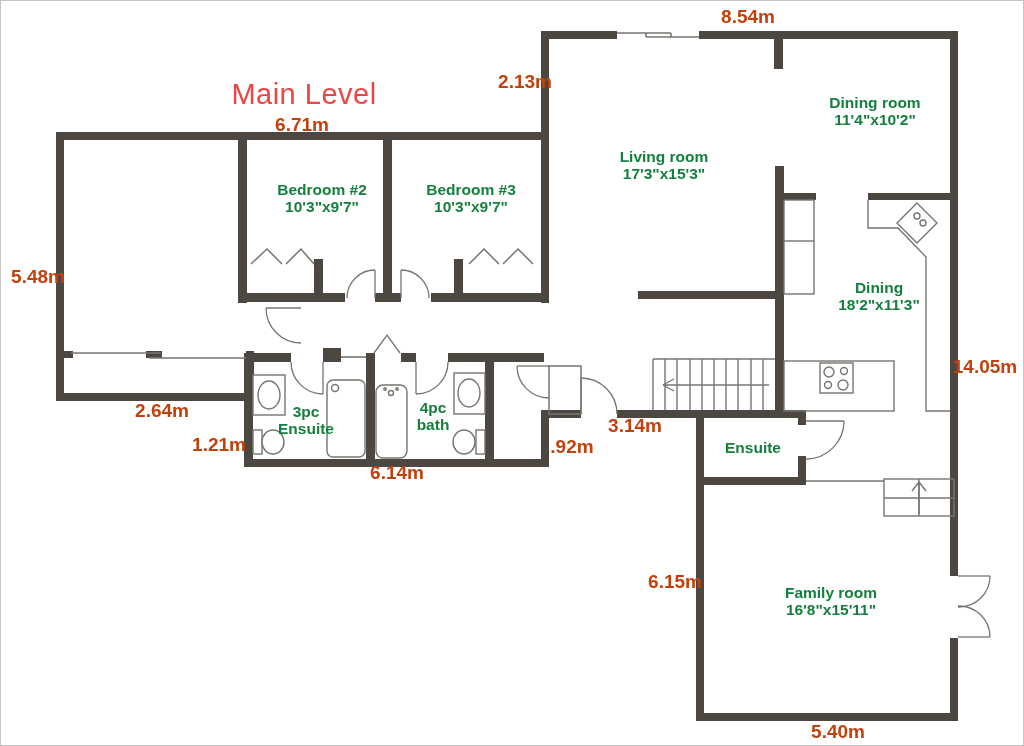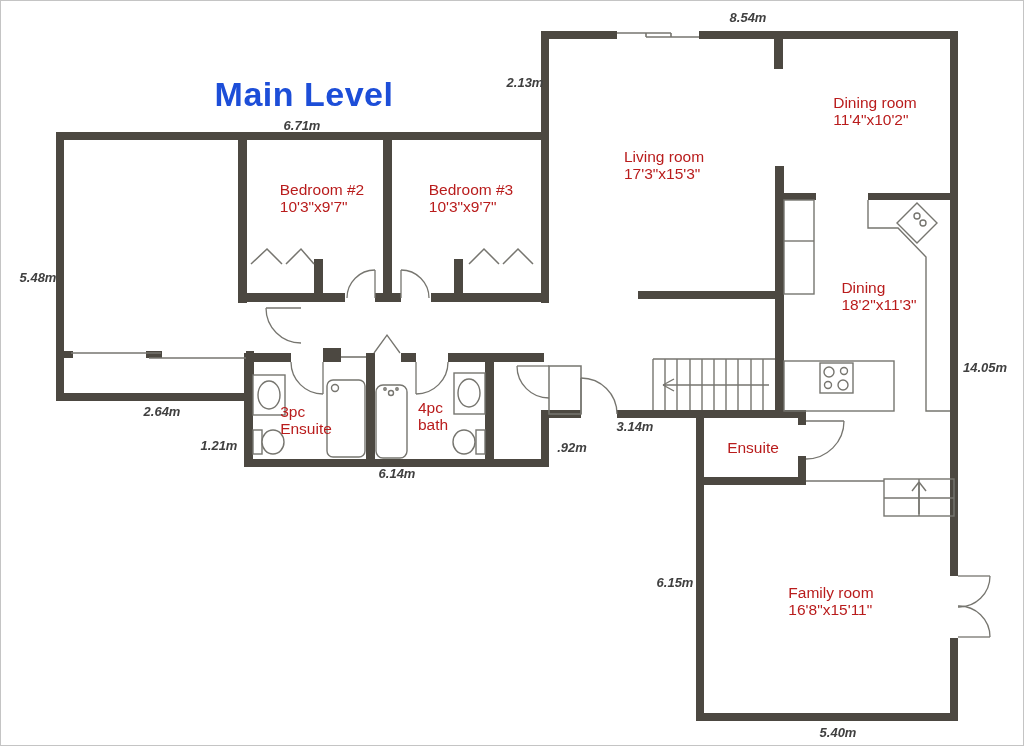--- a/index.html
+++ b/index.html
@@ -1,25 +1,25 @@
 <!DOCTYPE html>
 <html><head>
 <meta charset="utf-8">
 <style>
   html,body{margin:0;padding:0;background:#fff;}
   #plan{position:relative;width:1024px;height:746px;background:#ffffff;
         border:1px solid #c4c4c4;box-sizing:border-box;overflow:hidden;
         font-family:"Liberation Sans","DejaVu Sans",sans-serif;}
   #plan svg{position:absolute;left:0;top:0;}
-  .lbl{position:absolute;transform:translate(-50%,-50%);
-       color:#b91c1c;font-weight:normal;font-size:15.5px;line-height:17px;white-space:nowrap;}
-  .meas{position:absolute;transform:translate(-50%,-50%);color:#404040;
-        font-weight:bold;font-size:13px;white-space:nowrap;font-style:italic;}
-  .title{position:absolute;transform:translate(-50%,-50%);color:#1d4ed8;
-         font-weight:bold;font-size:34px;letter-spacing:.5px;white-space:nowrap;}
+  .lbl{position:absolute;transform:translate(-50%,-50%);text-align:center;
+       color:#15803d;font-weight:bold;font-size:15.5px;line-height:17px;white-space:nowrap;}
+  .meas{position:absolute;transform:translate(-50%,-50%);color:#c2410c;
+        font-weight:bold;font-size:19px;white-space:nowrap;}
+  .title{position:absolute;transform:translate(-50%,-50%);color:#ef4444;
+         font-weight:normal;font-size:29px;letter-spacing:.5px;white-space:nowrap;}
 </style>
 </head>
 <body>
 
 <div id="plan">
 
   <svg width="1024" height="746" viewBox="0 0 1024 746">
 
     <g fill="#4c4841" stroke="none">
 

